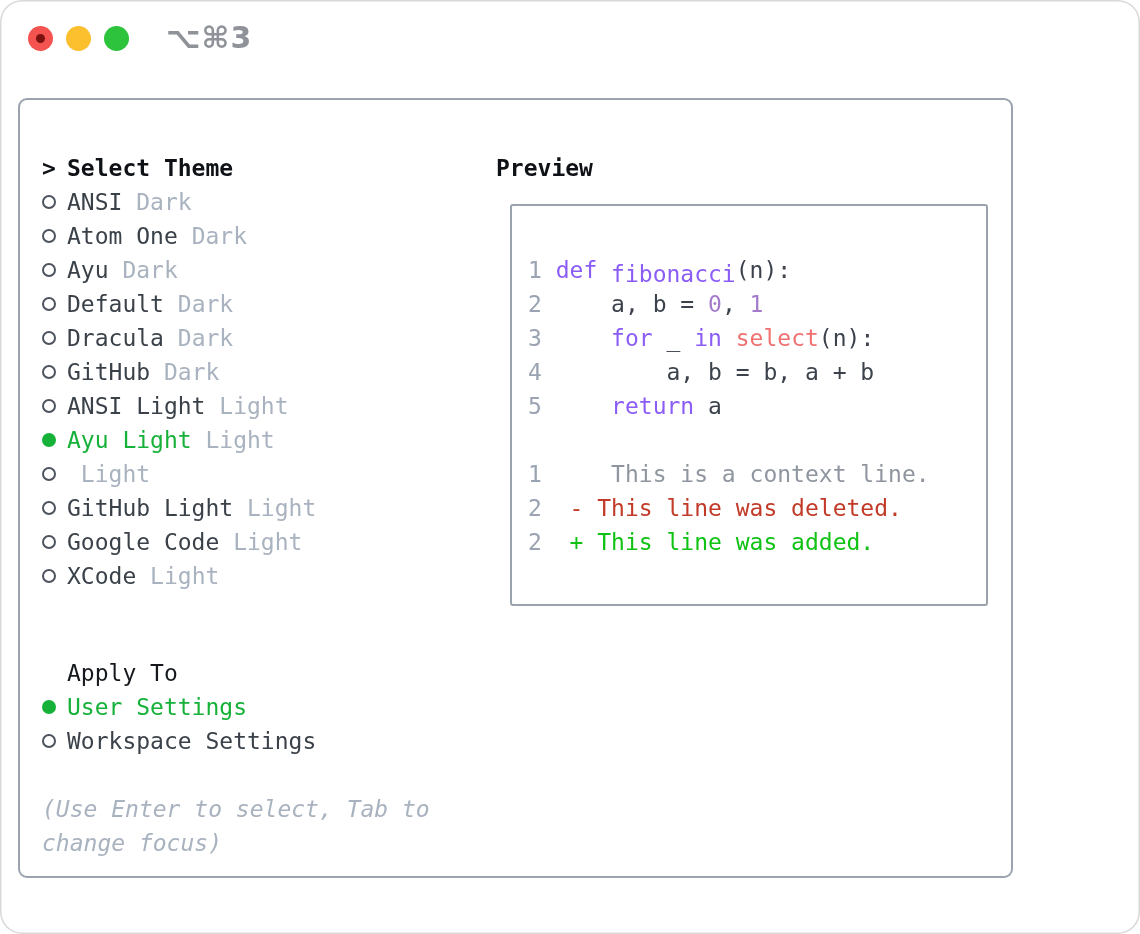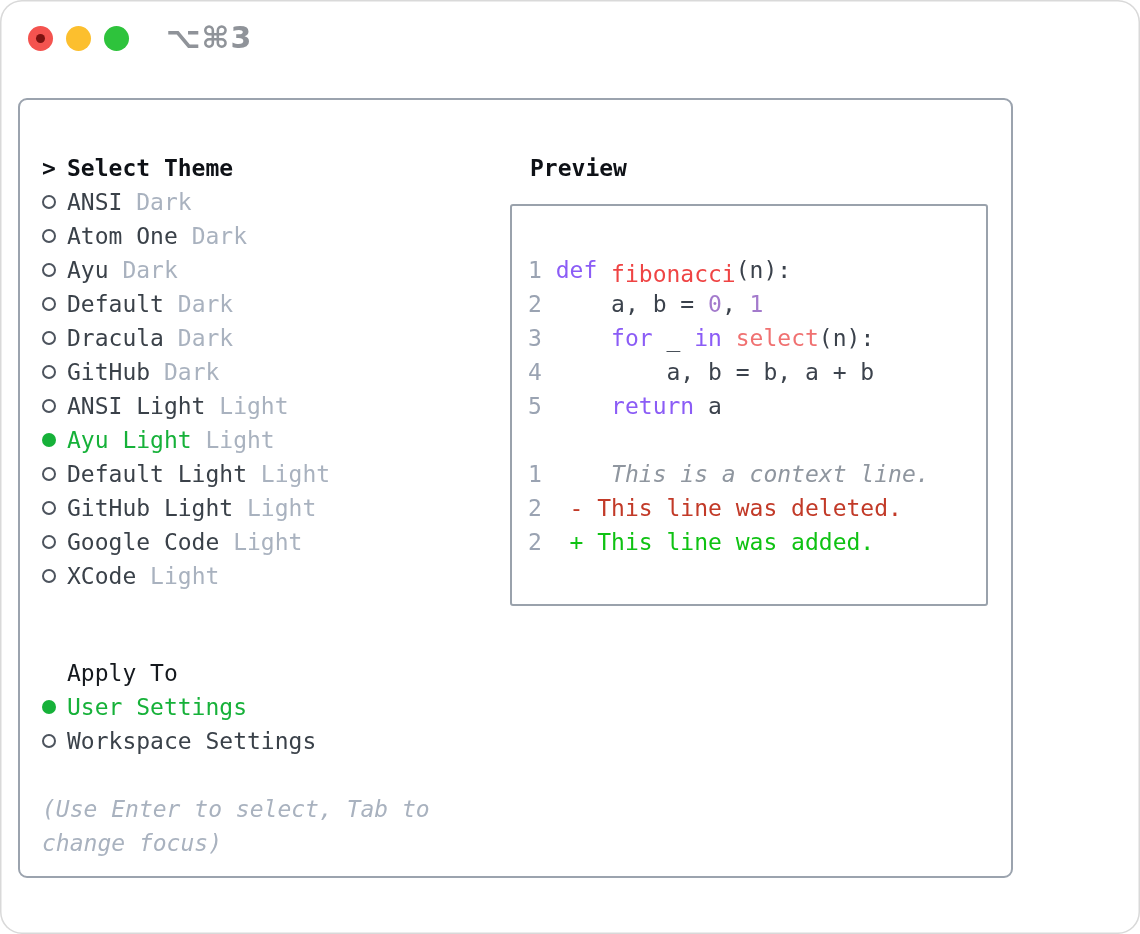--- a/index.html
+++ b/index.html
@@ -43,36 +43,36 @@
            border: 2px solid #4d545e; }
   .radio.selected { border: none; background: #16b139; }
   .name { color: #3a4149; }
   .name.selected-text { color: #16b139; }
   .variant { color: #a9b2bf; }
   .spacer { height: 34px; }
   .help { height: 34px; display: flex; align-items: center;
           color: #a9b2bf; white-space: pre; font-style: italic; }
 
   
-  .preview-header { position: absolute; left: 510px; top: 51px; height: 34px;
+  .preview-header { position: absolute; left: 476px; top: 51px; height: 34px;
                     display: flex; align-items: center;
                     font-size: 23px; font-weight: bold; color: #0e1116; }
   .preview-box { position: absolute; left: 490px; top: 104px;
                  width: 478px; height: 402px;
                  border: 2px solid #9aa2ac; border-radius: 3px;
                  background: #ffffff; padding: 47px 0 0 16px; overflow: hidden; }
   .code-line { height: 34px; display: flex; align-items: center;
                font-size: 23px; white-space: pre; }
   .c-ln   { color: #9aa3b2; }
   .c-txt  { color: #3b424c; }
   .c-kw   { color: #8b5cf6; }
-  .c-fn   { color: #ef4444; margin-top: 8px; }
+  .c-fn   { color: #8b5cf6; margin-top: 8px; }
   .c-num  { color: #a37acc; }
   .c-call { color: #f07171; }
-  .c-ctx  { color: #8f969f; font-style: italic; }
+  .c-ctx  { color: #8f969f; }
   .c-del  { color: #c23a28; }
   .c-add  { color: #0fc213; }
 </style>
 </head>
 <body>
 
 <div class="window">
 
   <div class="titlebar">
     <div class="light red">
@@ -93,21 +93,21 @@
 
       <div id="theme-list">
           <div class="row"><span class="marker"><span class="radio"></span></span><span class="name">ANSI</span><span class="variant"> Dark</span></div>
           <div class="row"><span class="marker"><span class="radio"></span></span><span class="name">Atom One</span><span class="variant"> Dark</span></div>
           <div class="row"><span class="marker"><span class="radio"></span></span><span class="name">Ayu</span><span class="variant"> Dark</span></div>
           <div class="row"><span class="marker"><span class="radio"></span></span><span class="name">Default</span><span class="variant"> Dark</span></div>
           <div class="row"><span class="marker"><span class="radio"></span></span><span class="name">Dracula</span><span class="variant"> Dark</span></div>
           <div class="row"><span class="marker"><span class="radio"></span></span><span class="name">GitHub</span><span class="variant"> Dark</span></div>
           <div class="row"><span class="marker"><span class="radio"></span></span><span class="name">ANSI Light</span><span class="variant"> Light</span></div>
           <div class="row"><span class="marker"><span class="radio selected"></span></span><span class="name selected-text">Ayu Light</span><span class="variant"> Light</span></div>
-          <div class="row"><span class="marker"><span class="radio"></span></span><span class="name">Default Light</span><span class="variant"> Light</span></div>
+          <div class="row"><span class="marker"><span class="radio"></span></span><span class="variant"> Light</span></div>
           <div class="row"><span class="marker"><span class="radio"></span></span><span class="name">GitHub Light</span><span class="variant"> Light</span></div>
           <div class="row"><span class="marker"><span class="radio"></span></span><span class="name">Google Code</span><span class="variant"> Light</span></div>
           <div class="row"><span class="marker"><span class="radio"></span></span><span class="name">XCode</span><span class="variant"> Light</span></div>
         </div>
 
       <div class="spacer"></div>
 
       <div class="row subheader-row">
         <span class="marker"></span>
         <span>Apply To</span>

